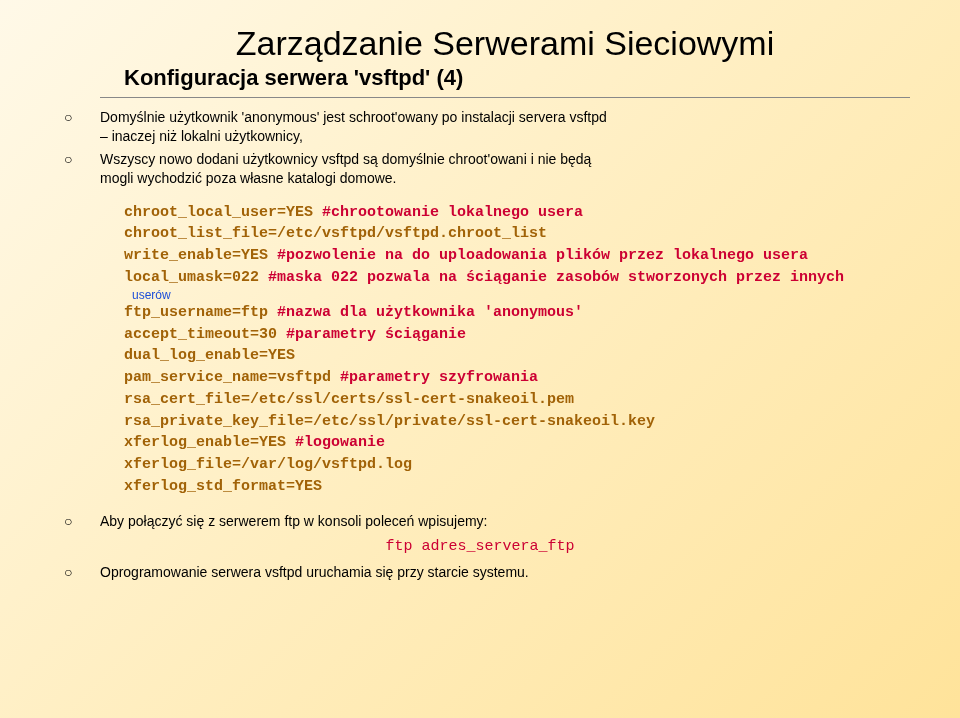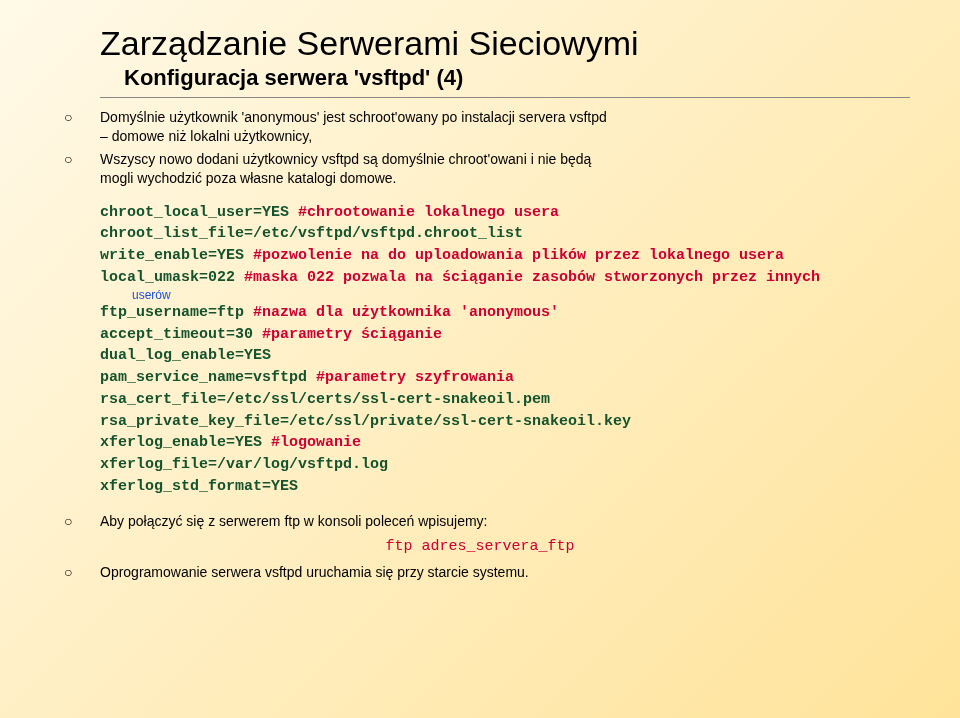--- a/index.html
+++ b/index.html
@@ -13,20 +13,21 @@
     overflow: hidden;
   }
   .slide {
     padding: 24px 50px 24px 50px;
     box-sizing: border-box;
   }
   .title {
     font-size: 34px;
     font-weight: normal;
     margin: 0 0 2px 50px;
+    text-align: center;
   }
   .subtitle {
     font-size: 22px;
     font-weight: bold;
     margin: 0 0 6px 74px;
   }
   .hr-block {
     margin: 0 0 10px 50px;
   }
   .hr {
@@ -55,22 +56,23 @@
     font-size: 14px;
     color: #000;
   }
   .config {
     font-family: "Courier New", Courier, monospace;
     font-size: 15px;
     margin: 14px 0 14px 50px;
     line-height: 1.45;
   }
   .config .blue {
-    color: #14532d;
+    color: #a16207;
     font-weight: bold;
+    margin-left: 24px;
   }
   .config .red {
     color: #cc0033;
     font-weight: bold;
   }
   .userow {
     font-size: 12px;
     margin-left: 32px;
     color: #1d4ed8;
     font-family: Arial, Helvetica, sans-serif;
@@ -93,21 +95,21 @@
   <div class="title">Zarządzanie Serwerami Sieciowymi</div>
   <div class="subtitle">Konfiguracja serwera 'vsftpd' (4)</div>
 
   <div class="hr-block">
       <hr class="hr">
     </div>
 
   <ul class="bullets">
     <li>
       <span>Domyślnie użytkownik 'anonymous' jest schroot'owany po instalacji servera vsftpd</span><br>
-      <span>– domowe niż lokalni użytkownicy,</span>
+      <span>– inaczej niż lokalni użytkownicy,</span>
     </li>
     <li>
       <span>Wszyscy nowo dodani użytkownicy vsftpd są domyślnie chroot'owani i nie będą</span><br>
       <span>mogli wychodzić poza własne katalogi domowe.</span>
     </li>
   </ul>
 
   <div class="config">
     <div><span class="blue">chroot_local_user=YES </span><span class="red">#chrootowanie lokalnego usera</span></div>
     <div><span class="blue">chroot_list_file=/etc/vsftpd/vsftpd.chroot_list</span></div>

